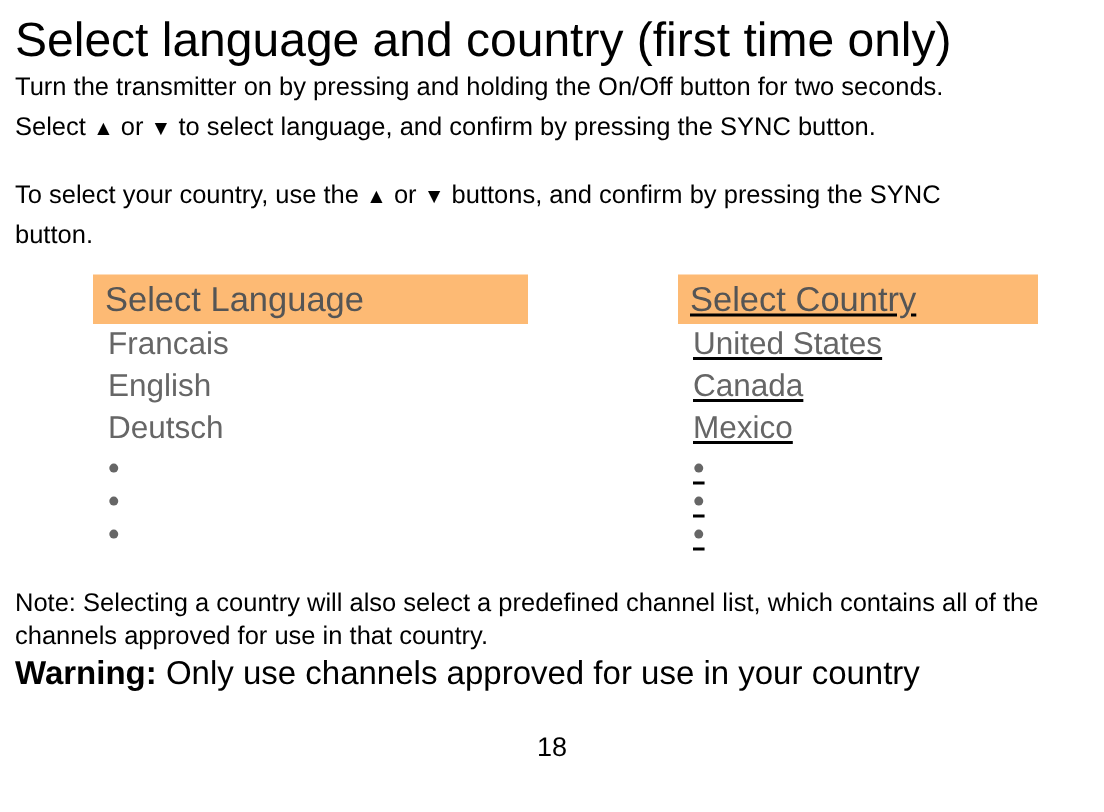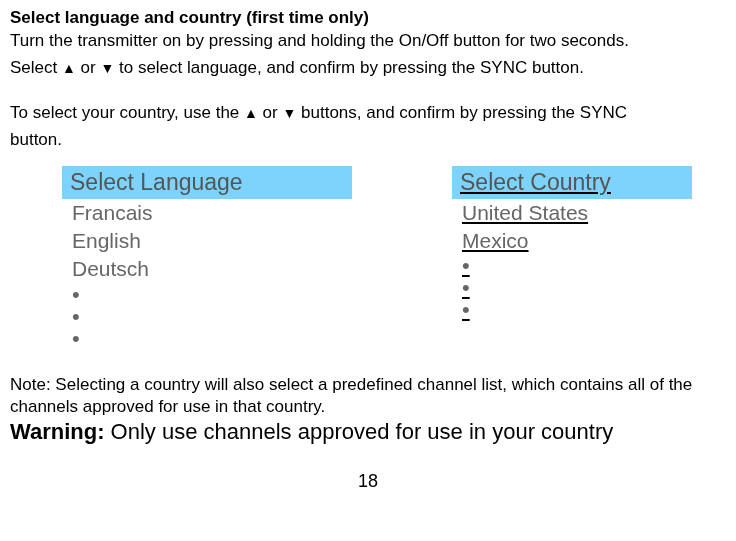--- a/index.html
+++ b/index.html
@@ -5,22 +5,22 @@
   * { box-sizing: border-box; margin: 0; padding: 0; }
   body {
     font-family: Arial, Helvetica, sans-serif;
     width: 736px;
     height: 541px;
     padding: 8px 10px;
     color: #000;
     background: #fff;
   }
   .title {
-    font-size: 17px;
-    font-weight: bold;
+    font-size: 32px;
+    font-weight: normal;
     margin-bottom: 2px;
   }
   .body-text {
     font-size: 17px;
     line-height: 1.35;
     margin-bottom: 4px;
   }
   .tri { font-size: 14px; }
   .gap { height: 18px; }
   .lists {
@@ -29,21 +29,21 @@
     margin-bottom: 24px;
   }
   .list-block {
     font-family: Verdana, Geneva, sans-serif;
     font-size: 21px;
     line-height: 1.35;
   }
   .list-block.left { margin-left: 52px; width: 290px; }
   .list-block.right { margin-left: 100px; width: 240px; text-decoration: underline; }
   .list-header {
-    background: #7dd3fc;
+    background: #fdba74;
     color: #555;
     padding: 1px 8px;
     font-size: 23px;
   }
   .list-item {
     color: #666;
     padding-left: 10px;
   }
   .bullet {
     color: #666;
@@ -91,20 +91,21 @@
     <div class="list-item">Francais</div>
     <div class="list-item">English</div>
     <div class="list-item">Deutsch</div>
     <div class="bullet">•</div>
     <div class="bullet">•</div>
     <div class="bullet">•</div>
   </div>
   <div class="list-block right">
     <div class="list-header">Select Country</div>
     <div class="list-item">United States</div>
+    <div class="list-item">Canada</div>
     <div class="list-item">Mexico</div>
     <div class="bullet">•</div>
     <div class="bullet">•</div>
     <div class="bullet">•</div>
   </div>
 </div>
 
 <div class="note">Note: Selecting a country will also select a predefined channel list, which contains all of the channels approved for use in that country.</div>
 
 <div class="warning-line">

